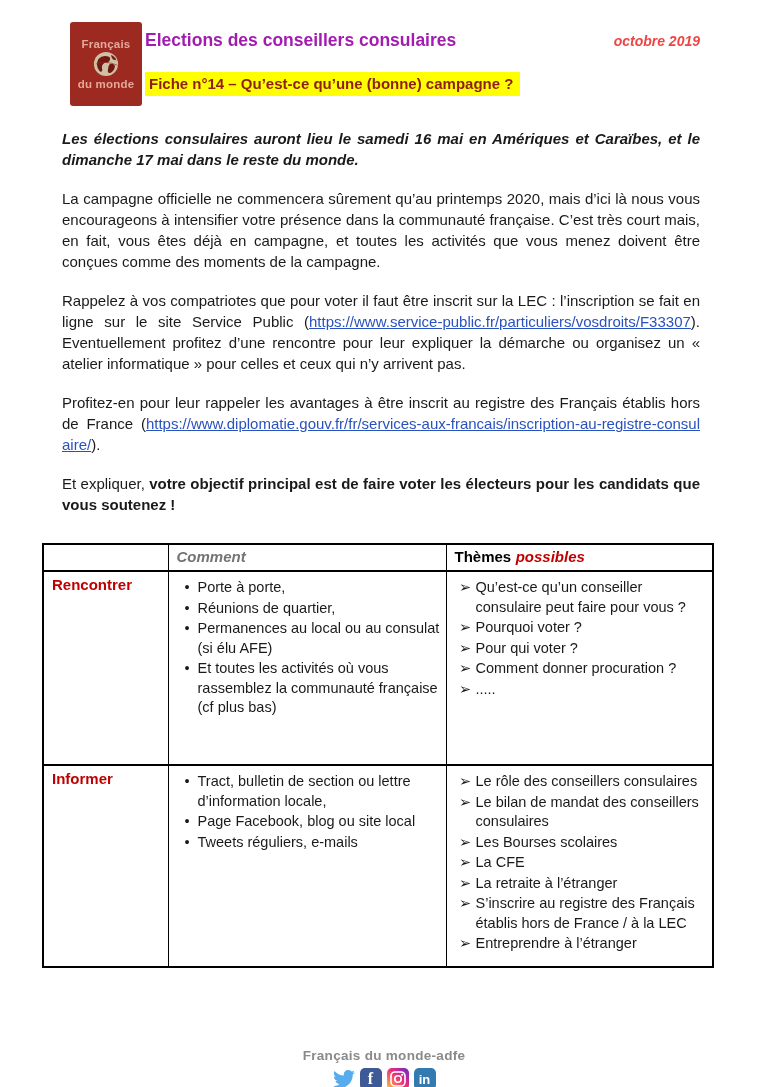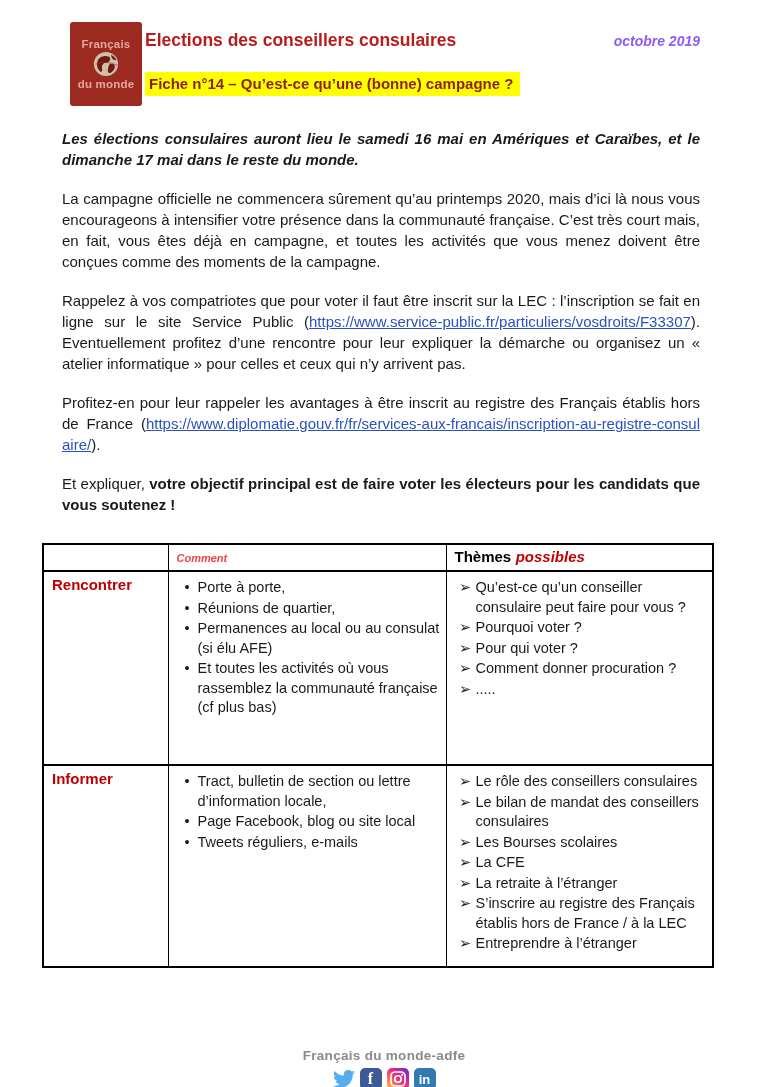--- a/index.html
+++ b/index.html
@@ -12,43 +12,43 @@
   
   .logo {
     position:absolute; left:70px; top:22px; width:72px; height:84px;
     background:#9c2a21; border-radius:3px; display:flex; flex-direction:column;
     align-items:center; justify-content:space-between; padding:16px 2px;
   }
   .logo .logo-line { color:#e5a89a; font-size:11.5px; font-weight:bold; letter-spacing:.2px; }
   .logo svg { display:block; }
   .header-main { position:absolute; left:145px; top:30px; right:68px; }
   .title-row { display:flex; justify-content:space-between; align-items:baseline; }
-  .doc-title { font-size:17.5px; font-weight:bold; color:#b91c1c; }
-  .doc-date  { font-size:14px; font-weight:bold; font-style:italic; color:#8b5cf6; }
+  .doc-title { font-size:17.5px; font-weight:bold; color:#a21caf; }
+  .doc-date  { font-size:14px; font-weight:bold; font-style:italic; color:#ef4444; }
   .subtitle-wrap { margin-top:21px; }
   .subtitle {
     display:inline-block; background:#ffff00; color:#8e1f14;
     font-size:15px; font-weight:bold; padding:3px 7px 4px 4px;
   }
   
   .content { position:absolute; top:128px; left:62px; right:68px; }
   .content p { font-size:15px; line-height:21px; text-align:justify; margin-bottom:18px; }
   .p-intro { font-weight:bold; font-style:italic; }
   .p-objective { margin-top:14px; }
   a.doc-link { color:#2a52be; text-decoration:underline; cursor:pointer; word-break:break-all; }
   
   table.campaign {
     border-collapse:collapse; margin-left:-20px; margin-top:28px;
     width:670px; table-layout:fixed; border:2px solid #000;
   }
   table.campaign td { border:1px solid #000; vertical-align:top; padding:4px 6px 4px 8px; }
   table.campaign tr.head-row td { border-bottom:2px solid #000; height:26px; padding-top:3px; }
   table.campaign tr.body-row td { border-top:2px solid #000; }
   .col1 { width:125px; } .col2 { width:278px; } .col3 { width:267px;margin-top:8px; }
-  .hdr-comment { color:#ef4444; font-weight:bold; font-style:italic; font-size:11px;text-align:center; }
+  .hdr-comment { color:#737373; font-weight:bold; font-style:italic; font-size:15px;text-align:center; }
   .hdr-themes-black { color:#000; font-weight:bold; font-size:15px; }
   .hdr-themes-red { color:#c00000; font-weight:bold; font-style:italic; font-size:15px; }
   .row-label { color:#c00000; font-weight:bold; font-size:15px; padding-top:6px; }
   .row-informer td { height:202px; }
   .row-rencontrer td { height:194px; }
   .list { font-size:14.5px; line-height:19.5px; padding-top:2px; }
   .list .li { display:flex; margin-bottom:1px; }
   .list .marker { flex:0 0 21px; text-align:center; }
   .list .li-text { flex:1; }
   

